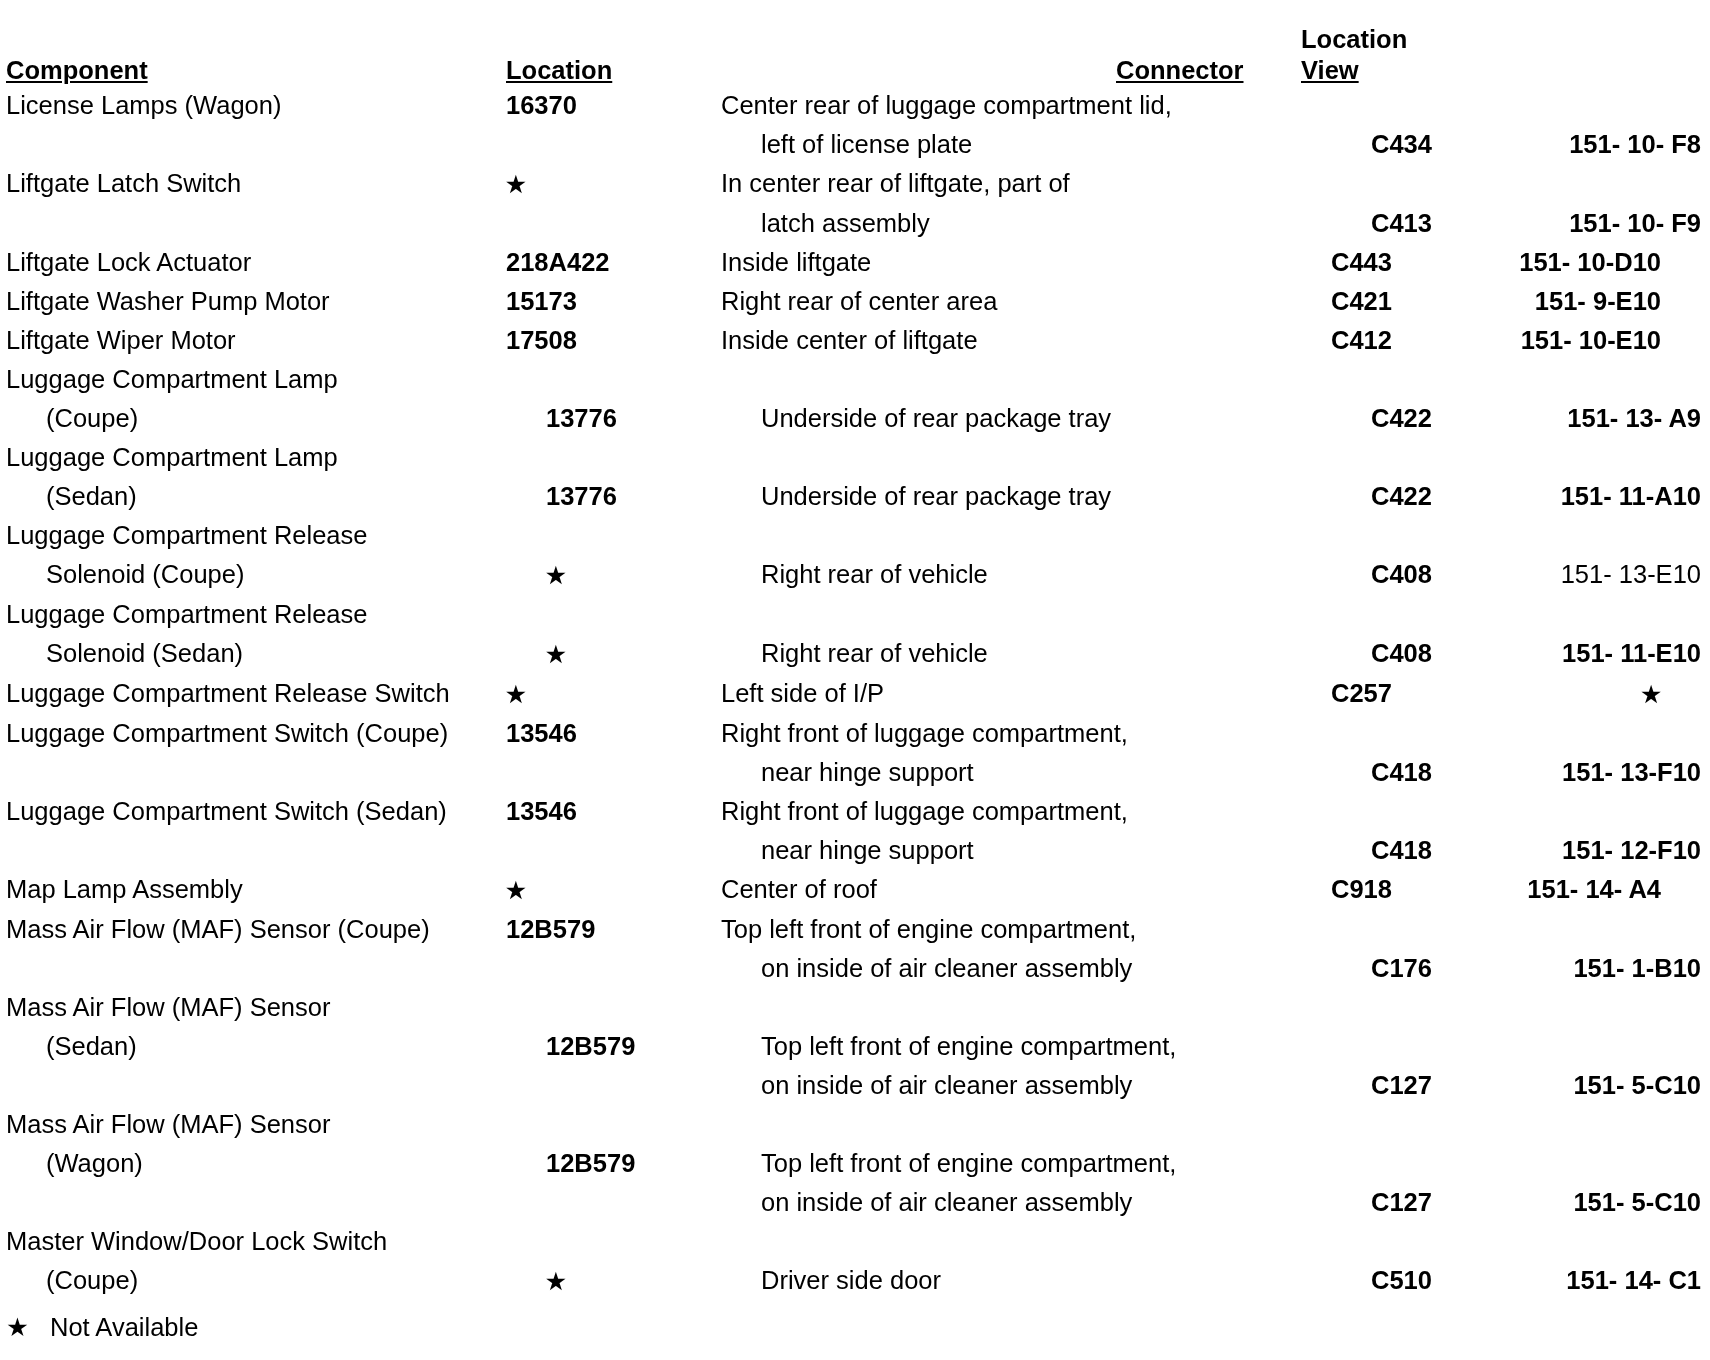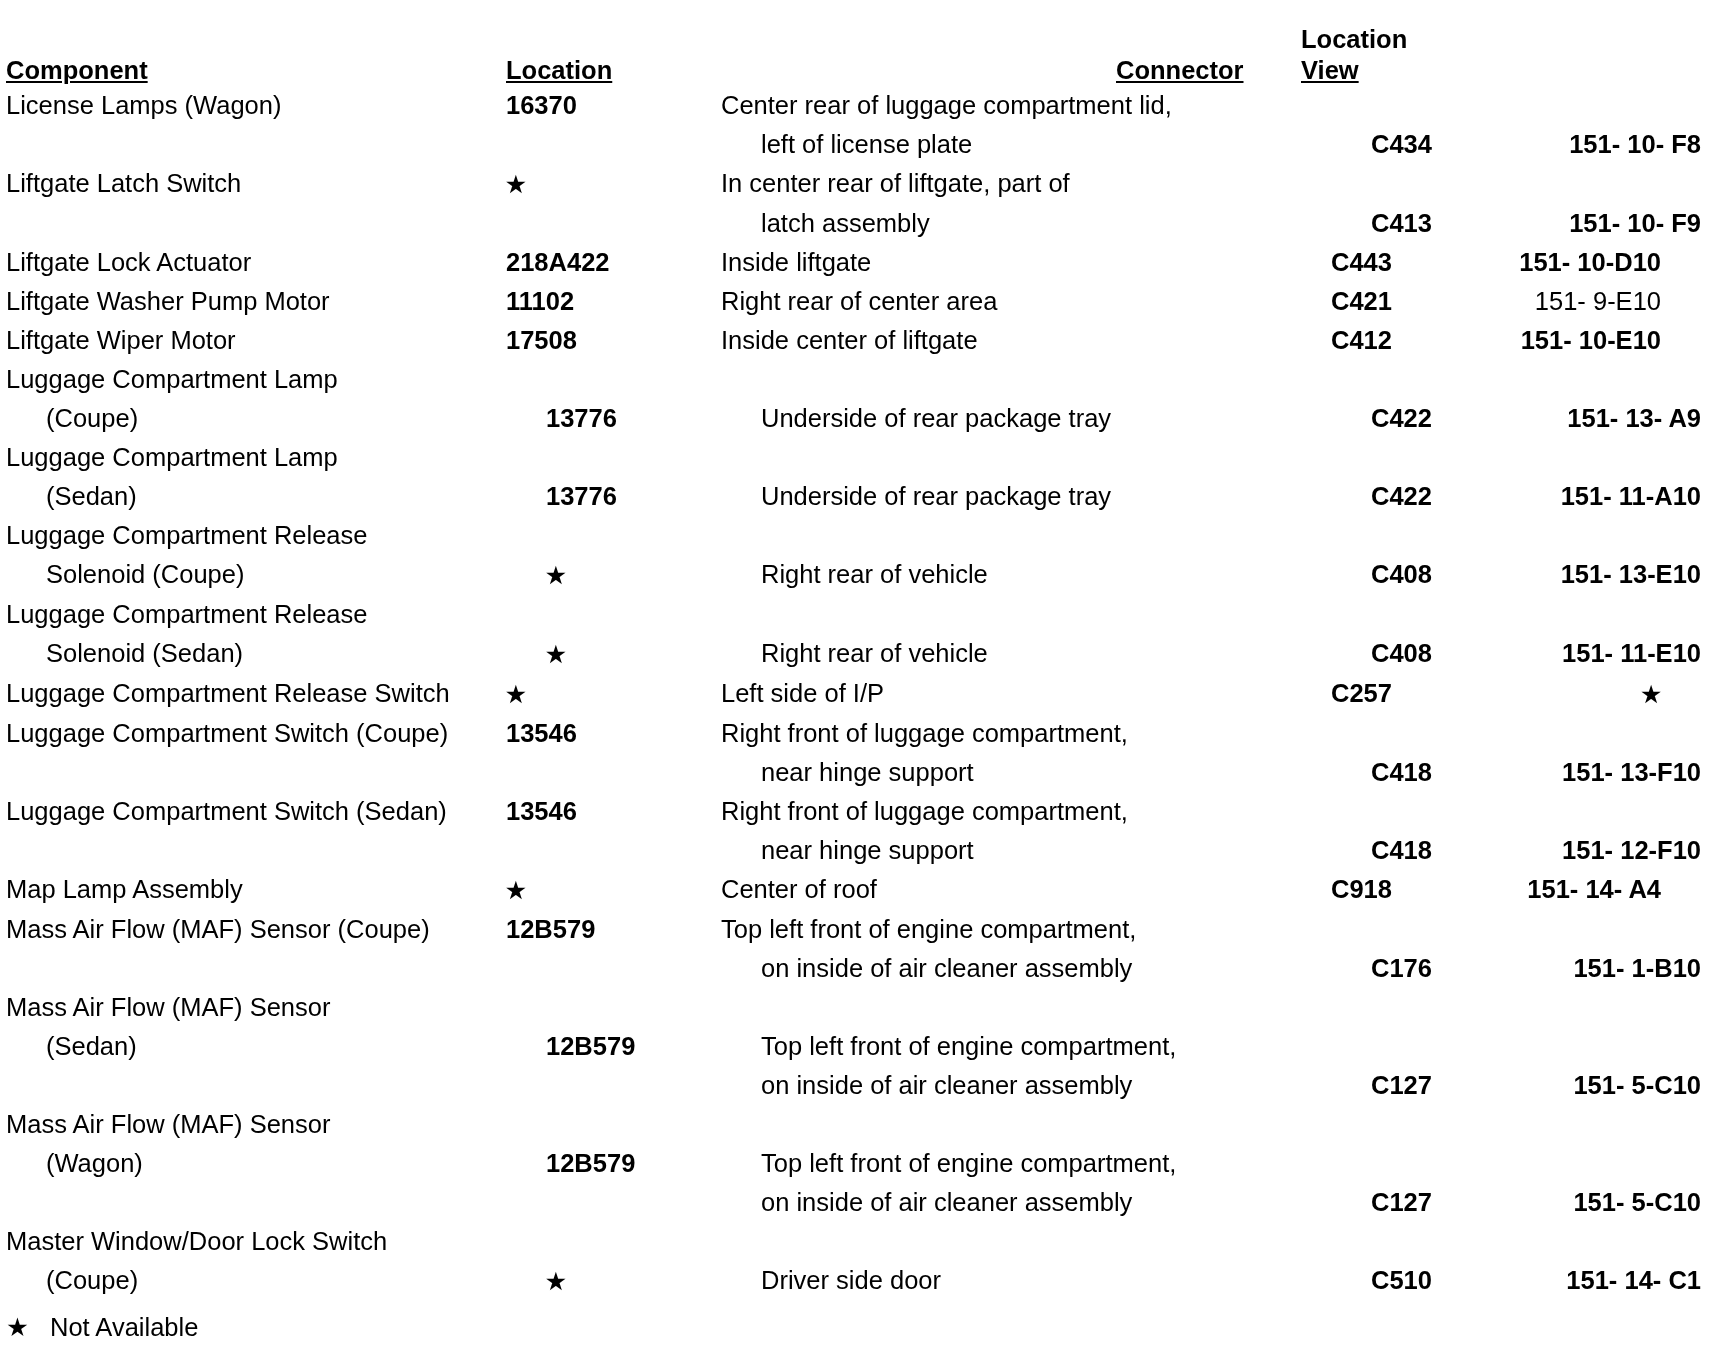--- a/index.html
+++ b/index.html
@@ -127,24 +127,24 @@
       </div>
       <div class="row">
         <div class="c-comp"><span class="txt">Liftgate Lock Actuator</span><span class="dots" style="margin-left: 10px;">....................</span></div>
         <div class="c-part"><span class="txt" style="font-weight: bold;">218A422</span><span class="dots" style="margin-left: 10px;">........</span></div>
         <div class="c-loc"><span class="txt">Inside liftgate</span><span class="dots" style="margin-left: 10px;">......................................</span></div>
         <div class="c-conn"><span class="txt" style="font-weight: bold;">C443</span><span class="dots" style="margin-left: 10px;">........</span></div>
         <div class="c-view"><span class="txt" style="font-weight: bold;">151- 10-D10</span></div>
       </div>
       <div class="row">
         <div class="c-comp"><span class="txt">Liftgate Washer Pump Motor</span><span class="dots" style="margin-left: 10px;">.............</span></div>
-        <div class="c-part"><span class="txt" style="font-weight: bold;">11102</span><span class="dots" style="margin-left: 10px;">..........</span></div>
+        <div class="c-part"><span class="txt" style="font-weight: bold;">15173</span><span class="dots" style="margin-left: 10px;">..........</span></div>
         <div class="c-loc"><span class="txt">Right rear of center area</span><span class="dots" style="margin-left: 10px;">...........................</span></div>
         <div class="c-conn"><span class="txt" style="font-weight: bold;">C421</span><span class="dots" style="margin-left: 10px;">........</span></div>
-        <div class="c-view"><span class="txt" style="font-weight: normal;">151-  9-E10</span></div>
+        <div class="c-view"><span class="txt" style="font-weight: bold;">151-  9-E10</span></div>
       </div>
       <div class="row">
         <div class="c-comp"><span class="txt">Liftgate Wiper Motor</span><span class="dots" style="margin-left: 10px;">.....................</span></div>
         <div class="c-part"><span class="txt" style="font-weight: bold;">17508</span><span class="dots" style="margin-left: 10px;">..........</span></div>
         <div class="c-loc"><span class="txt">Inside center of liftgate</span><span class="dots" style="margin-left: 10px;">............................</span></div>
         <div class="c-conn"><span class="txt" style="font-weight: bold;">C412</span><span class="dots" style="margin-left: 10px;">........</span></div>
         <div class="c-view"><span class="txt" style="font-weight: bold; margin-top: 44px;">151- 10-E10</span></div>
       </div>
       <div class="row">
         <div class="c-comp"><span class="txt">Luggage Compartment Lamp</span></div>
@@ -167,21 +167,21 @@
         <div class="c-view"><span class="txt" style="font-weight: bold; margin-top: 20px;">151- 11-A10</span></div>
       </div>
       <div class="row">
         <div class="c-comp"><span class="txt">Luggage Compartment Release</span></div>
       </div>
       <div class="row">
         <div class="c-comp indent"><span class="txt">Solenoid (Coupe)</span><span class="dots" style="margin-left: 10px;">....................</span></div>
         <div class="c-part"><span class="txt star" style="font-weight: bold;">★</span><span class="dots" style="margin-left: 10px;">..............</span></div>
         <div class="c-loc"><span class="txt">Right rear of vehicle</span><span class="dots" style="margin-left: 10px;">...............................</span></div>
         <div class="c-conn"><span class="txt" style="font-weight: bold;">C408</span><span class="dots" style="margin-left: 10px;">........</span></div>
-        <div class="c-view"><span class="txt" style="font-weight: bold; text-align: right;">151- 13-E10</span></div>
+        <div class="c-view"><span class="txt" style="font-weight: normal; text-align: right;">151- 13-E10</span></div>
       </div>
       <div class="row">
         <div class="c-comp"><span class="txt">Luggage Compartment Release</span></div>
       </div>
       <div class="row">
         <div class="c-comp indent"><span class="txt">Solenoid (Sedan)</span><span class="dots" style="margin-left: 10px;">.....................</span></div>
         <div class="c-part"><span class="txt star" style="font-weight: bold;">★</span><span class="dots" style="margin-left: 10px;">..............</span></div>
         <div class="c-loc"><span class="txt">Right rear of vehicle</span><span class="dots" style="margin-left: 10px;">...............................</span></div>
         <div class="c-conn"><span class="txt" style="font-weight: bold;">C408</span><span class="dots" style="margin-left: 10px;">........</span></div>
         <div class="c-view"><span class="txt" style="font-weight: bold;">151- 11-E10</span></div>

